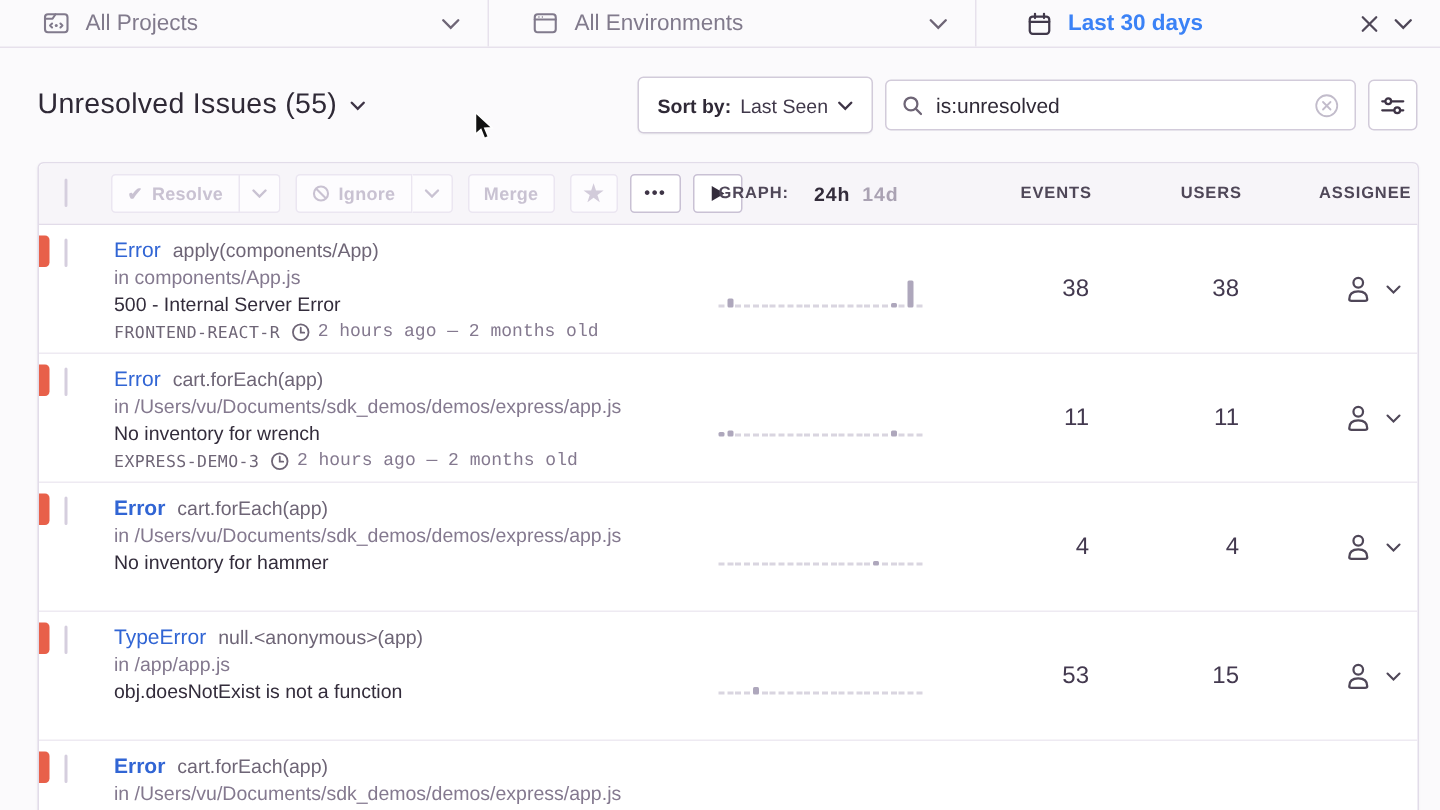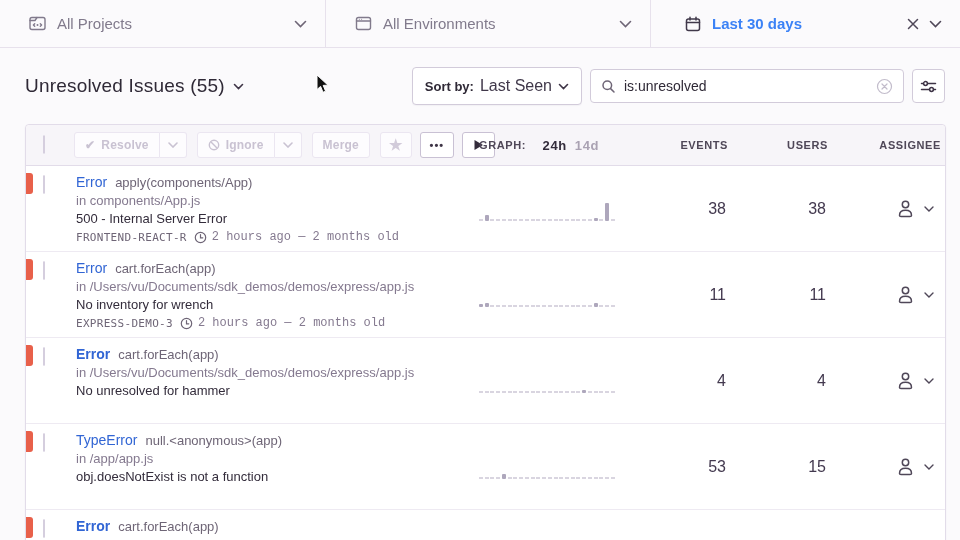--- a/index.html
+++ b/index.html
@@ -7,21 +7,21 @@
   body {
     font-family:"Liberation Sans", sans-serif;
     background:#fbfafc;
     color:#2f2936;
     position:relative;
   }
   svg { display:block; }
 
   
   .topbar {
-    height:48px; display:flex; align-items:stretch;
+    height:32px; display:flex; align-items:stretch;
     background:#fbfafc; border-bottom:1px solid #e7e1ec;
   }
   .topbar-section {
     display:flex; align-items:center; gap:10px; padding:0 18px 0 28px;
     cursor:pointer;
   }
   .topbar-section + .topbar-section { border-left:1px solid #e7e1ec; }
   .ts-projects { width:325px; }
   .ts-environments { width:325px; }
   .ts-daterange { flex:1; padding-left:33px; }
@@ -37,21 +37,21 @@
   }
   .page-title-wrap { display:flex; align-items:center; gap:8px; cursor:pointer; }
   .page-title { font-size:19px; color:#2f2936; letter-spacing:.2px; }
   .header-right { margin-left:auto; display:flex; align-items:center; gap:8px; }
   .sort-button {
     height:38px; background:#fff; border:1px solid #d2cbda; border-radius:4px;
     display:flex; align-items:center; gap:6px; padding:0 12px; cursor:pointer;
     box-shadow:0 1px 1px rgba(60,50,80,.04);
   }
   .sort-prefix { font-size:13px; font-weight:bold; color:#2f2936; }
-  .sort-value { font-size:16px; color:#40384a; }
+  .sort-value { font-size:13px; color:#40384a; }
   .search-box {
     width:314px; height:34px; background:#fff; border:1px solid #d2cbda; border-radius:4px;
     display:flex; align-items:center; padding:0 10px; gap:8px;
   }
   .search-input {
     flex:1; border:none; outline:none; font-size:14px; color:#2f2936;
     font-family:"Liberation Sans", sans-serif; background:transparent;
   }
   .filter-button {
     width:33px; height:34px; background:#fff; border:1px solid #d2cbda; border-radius:4px;
@@ -446,21 +446,21 @@
 
   <div class="grid-row issue-row unread">
     <div class="level-stripe" style="background: rgb(232, 96, 74);"></div>
     <div class="row-check"><span class="checkbox"></span></div>
     <div class="issue-main">
       <div class="issue-line1">
         <span class="issue-type">Error</span>
         <span class="issue-function">cart.forEach(app)</span>
       </div>
       <div class="issue-location">in /Users/vu/Documents/sdk_demos/demos/express/app.js</div>
-      <div class="issue-message">No unresolved for hammer</div>
+      <div class="issue-message">No inventory for hammer</div>
     </div>
     <div>
           <div class="sparkline">
             <span class="spark-dash"></span>
             <span class="spark-dash"></span>
             <span class="spark-dash"></span>
             <span class="spark-dash"></span>
             <span class="spark-dash"></span>
             <span class="spark-dash"></span>
             <span class="spark-dash"></span>

